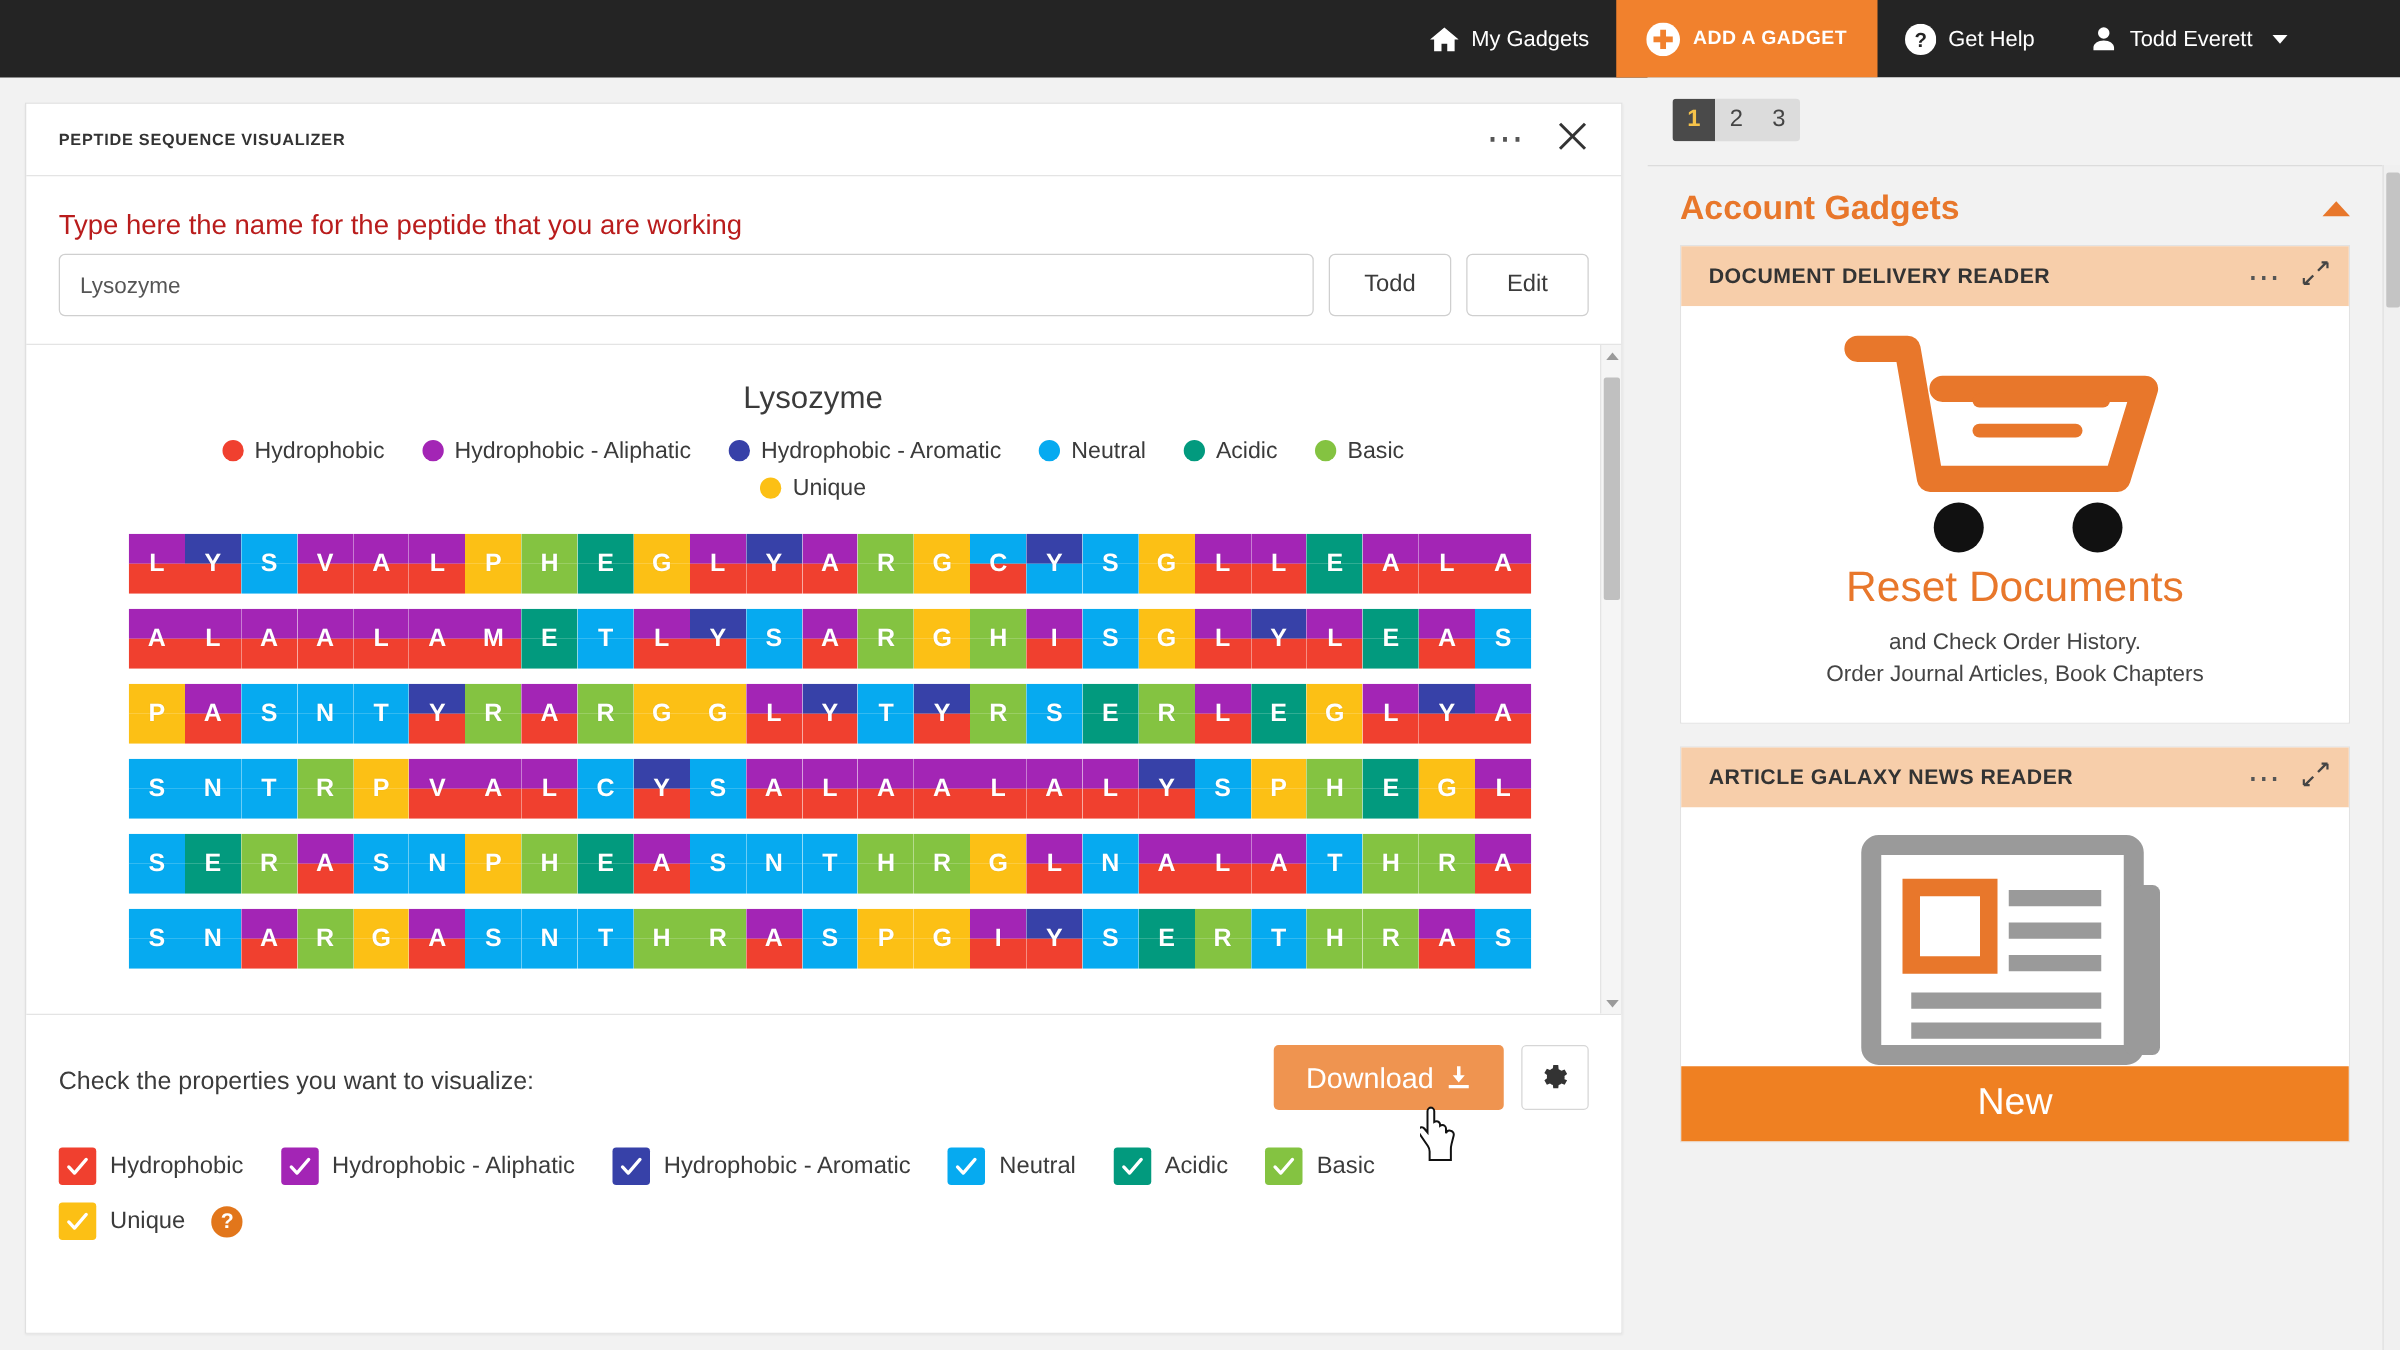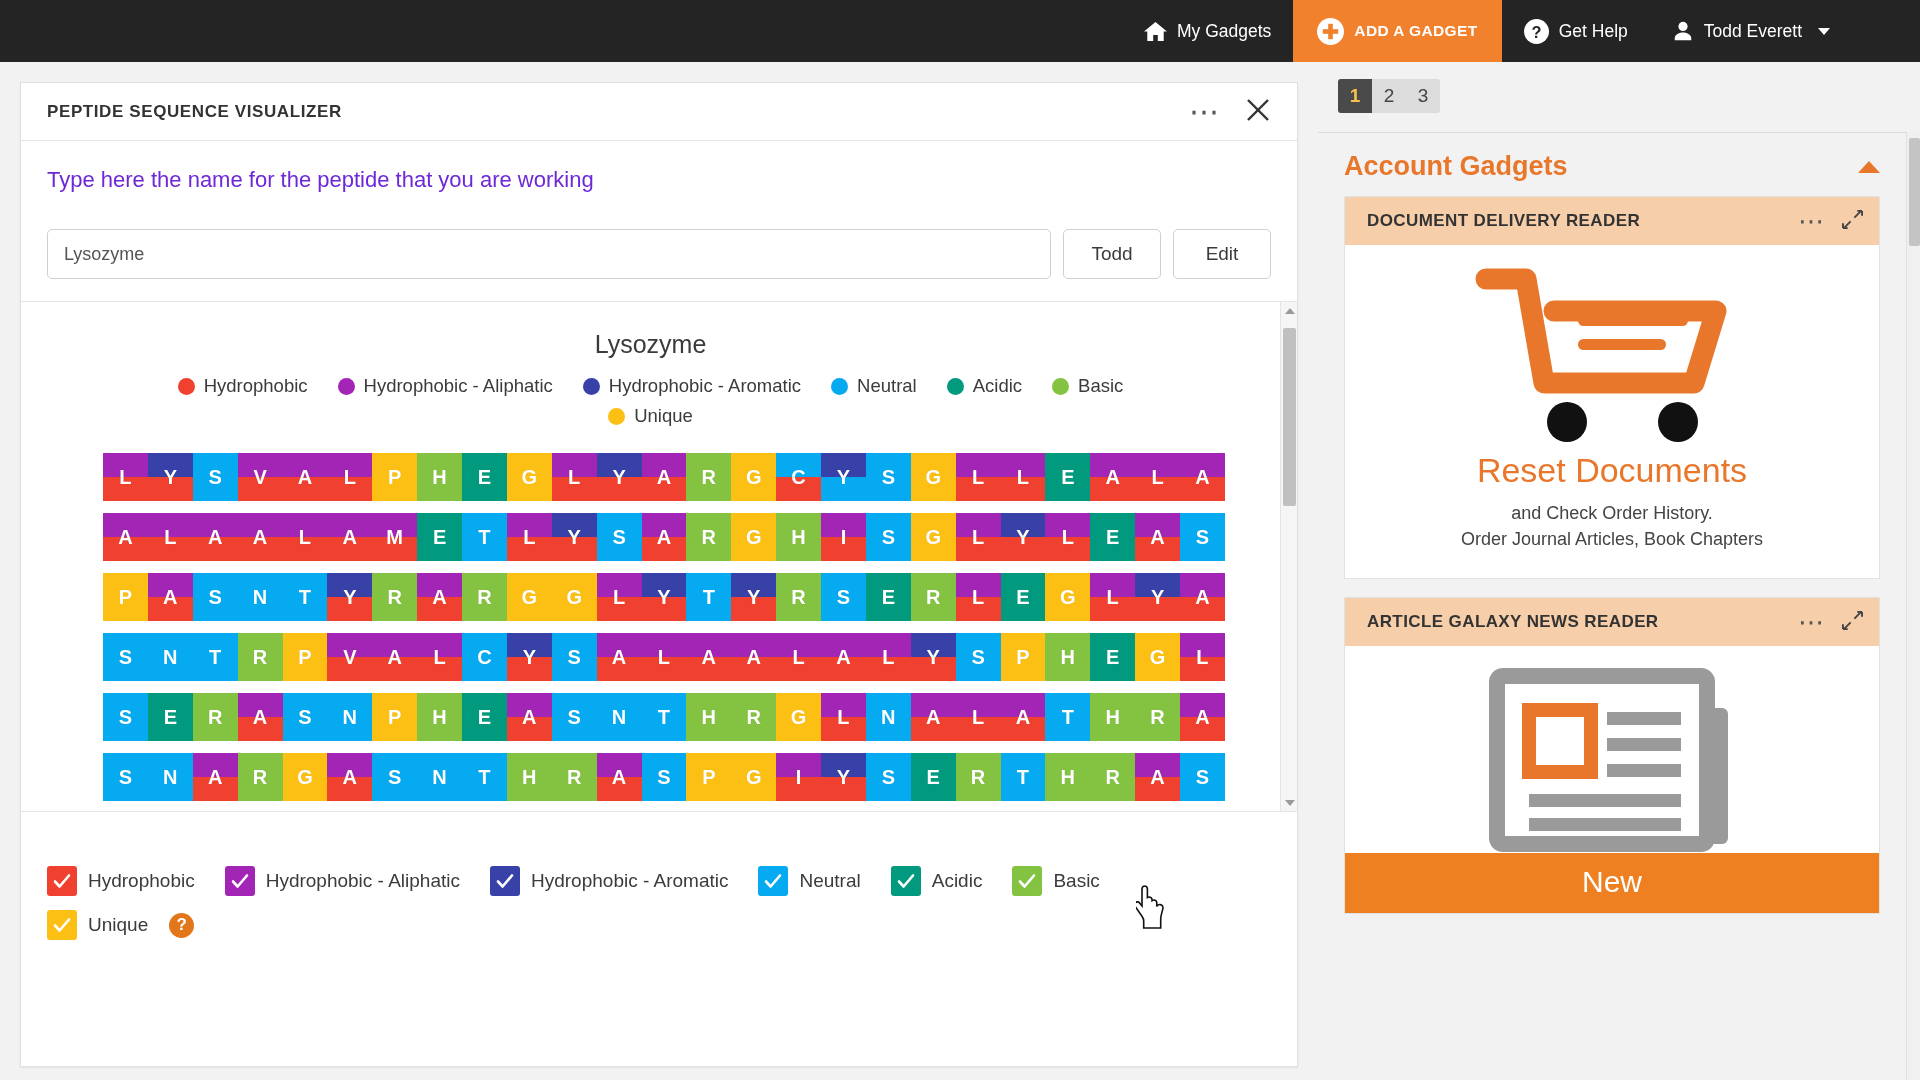--- a/index.html
+++ b/index.html
@@ -67,36 +67,36 @@
     box-shadow: 0 1px 2px rgba(0,0,0,.06);
     display: flex; flex-direction: column;
   }
   .panel-head {
     height: 58px; flex: 0 0 58px;
     border-bottom: 1px solid #e4e4e4;
     display: flex; align-items: center;
     padding: 0 22px 0 26px;
   }
   .panel-title {
-    font-size: 17px; font-weight: bold;
+    font-size: 13px; font-weight: bold;
     color: #333333; letter-spacing: 0.6px;
     flex: 1;
   }
   .dots-btn {
     font-size: 30px; color: #555; letter-spacing: 2px;
     line-height: 14px; cursor: pointer; padding: 0 14px;
     user-select: none;
   }
   .close-btn { cursor: pointer; padding: 0 4px 0 10px; }
 
   
   .name-area { padding: 26px 26px 22px 26px; flex: 0 0 auto; }
   .name-label {
-    font-size: 22px; color: #6d28d9; font-weight: 400;
-    margin-bottom: 36px;
+    font-size: 22px; color: #b91c1c; font-weight: 400;
+    margin-bottom: 10px;
   }
   .name-row { display: flex; align-items: stretch; gap: 12px; }
   .name-input {
     flex: 1; height: 50px;
     border: 1px solid #cfcfcf; border-radius: 5px;
     font-size: 18px; color: #555;
     padding: 0 16px;
     font-family: "Liberation Sans", sans-serif;
     background: #fff; outline: none;
   }
@@ -1157,20 +1157,39 @@
             <span class="tri-up"></span>
           </div>
         <div class="vthumb"></div>
         <div class="arrow-dn">
             <span class="tri-dn"></span>
           </div>
       </div>
     </div>
 
     <div class="controls">
+      <div class="controls-top">
+        <div class="controls-label">Check the properties you want to visualize:</div>
+        <button class="dl-btn">
+          <span>Download</span>
+          <span class="ico">
+            <svg width="20" height="20" viewBox="0 0 20 20">
+              <path fill="#fff" d="M8.6 1h2.8v7.2h3.4L10 14 5.2 8.2h3.4z"></path>
+              <rect x="2" y="16" width="16" height="2.6" fill="#fff"></rect>
+            </svg>
+          </span>
+        </button>
+        <button class="gear-btn">
+          <span class="ico">
+            <svg width="24" height="24" viewBox="0 0 24 24">
+              <path fill="#333" d="M12 8.2a3.8 3.8 0 1 0 0 7.6 3.8 3.8 0 0 0 0-7.6zm9.4 5.1.1-1.3-.1-1.3 2.1-1.6-2-3.5-2.5 1a8.9 8.9 0 0 0-2.3-1.3L16.4 2h-4l-.3 2.6c-.8.3-1.6.7-2.3 1.3l-2.5-1-2 3.5 2.1 1.6-.1 1.3.1 1.3-2.1 1.6 2 3.5 2.5-1c.7.6 1.5 1 2.3 1.3l.3 2.6h4l.3-2.6c.8-.3 1.6-.7 2.3-1.3l2.5 1 2-3.5z" transform="translate(-1.8 0)"></path>
+            </svg>
+          </span>
+        </button>
+      </div>
       <div class="checks" id="checks">
           <div class="check-item">
             <div class="cbox" style="background: rgb(240, 64, 47);">
               <svg width="22" height="22" viewBox="0 0 22 22">
                 <path fill="none" stroke="#ffffff" stroke-width="2.6" stroke-linecap="round" stroke-linejoin="round" d="M4 11.5l4.6 5L18 5.5"></path>
               </svg>
             </div>
             <span class="check-label">Hydrophobic</span>
           </div>
           <div class="check-item">

